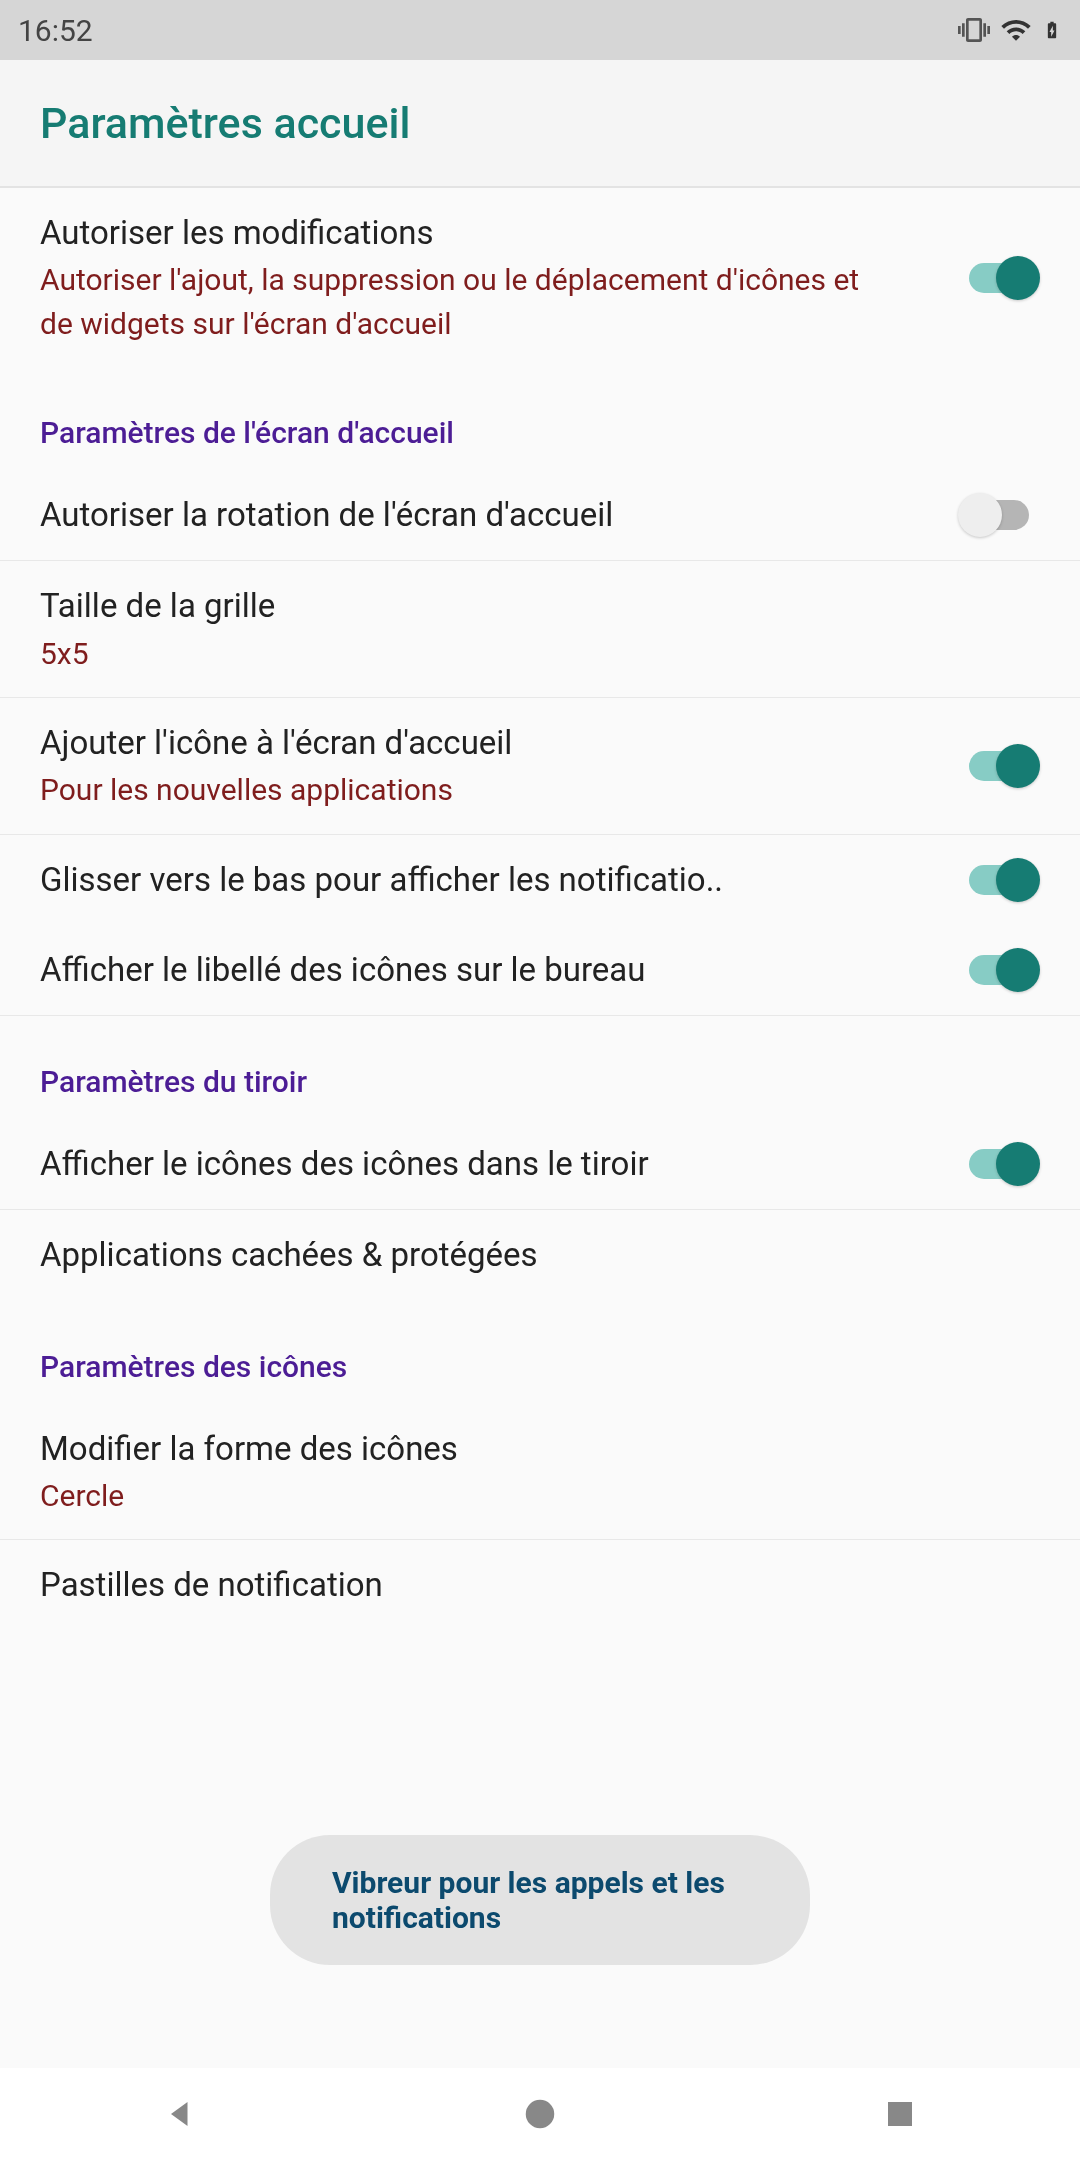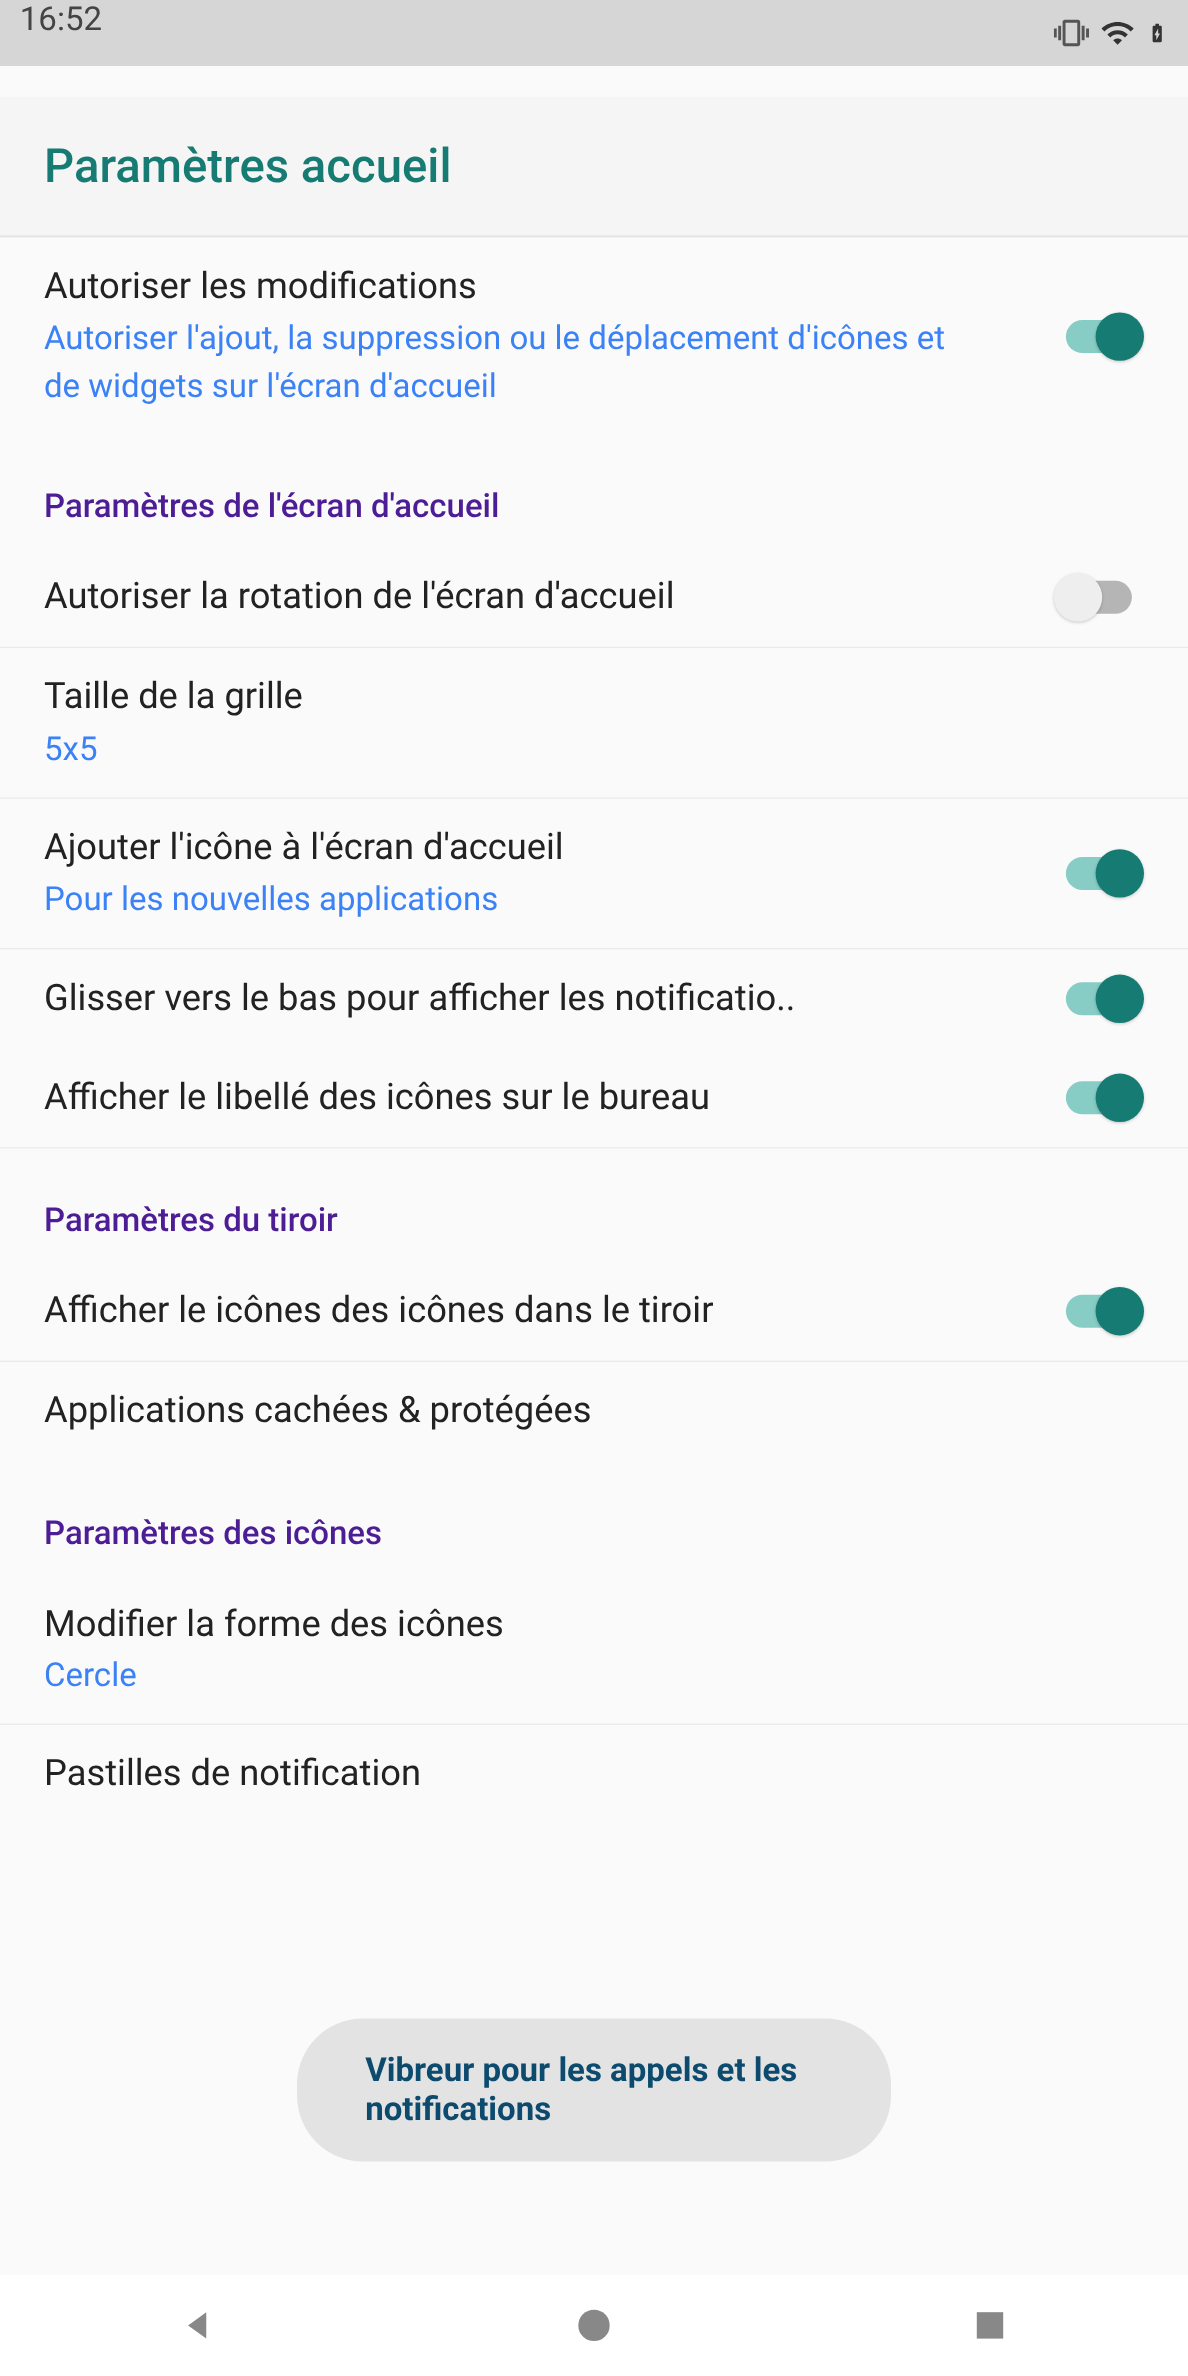--- a/index.html
+++ b/index.html
@@ -13,35 +13,35 @@
       height: 2160px;
       background: #fafafa;
       position: relative;
       overflow: hidden;
     }
     .status-bar {
       height: 60px;
       background: #d6d6d6;
       display: flex;
       justify-content: space-between;
+      align-items: center;
       padding: 0 18px;
     }
     .status-time {
       font-size: 30px;
       color: #444;
     }
     .status-icons {
       display: flex;
       align-items: center;
       gap: 10px;
     }
     .header {
       padding: 38px 40px;
       background: #f5f5f5;
-      margin-top: 28px;
     }
     .header-title {
       font-size: 43px;
       font-weight: 500;
       color: #167c73;
     }
     .content {
       background: #fafafa;
     }
     .divider-top {
@@ -63,21 +63,21 @@
       flex: 1;
       padding-right: 30px;
     }
     .setting-title {
       font-size: 33px;
       color: #222;
       line-height: 1.4;
     }
     .setting-subtitle {
       font-size: 30px;
-      color: #3b82f6;
+      color: #7f1d1d;
       line-height: 1.45;
       margin-top: 2px;
     }
     .section-header {
       font-size: 30px;
       font-weight: 500;
       color: #4c1d95;
       padding: 48px 40px 20px 40px;
     }
     .toggle {

